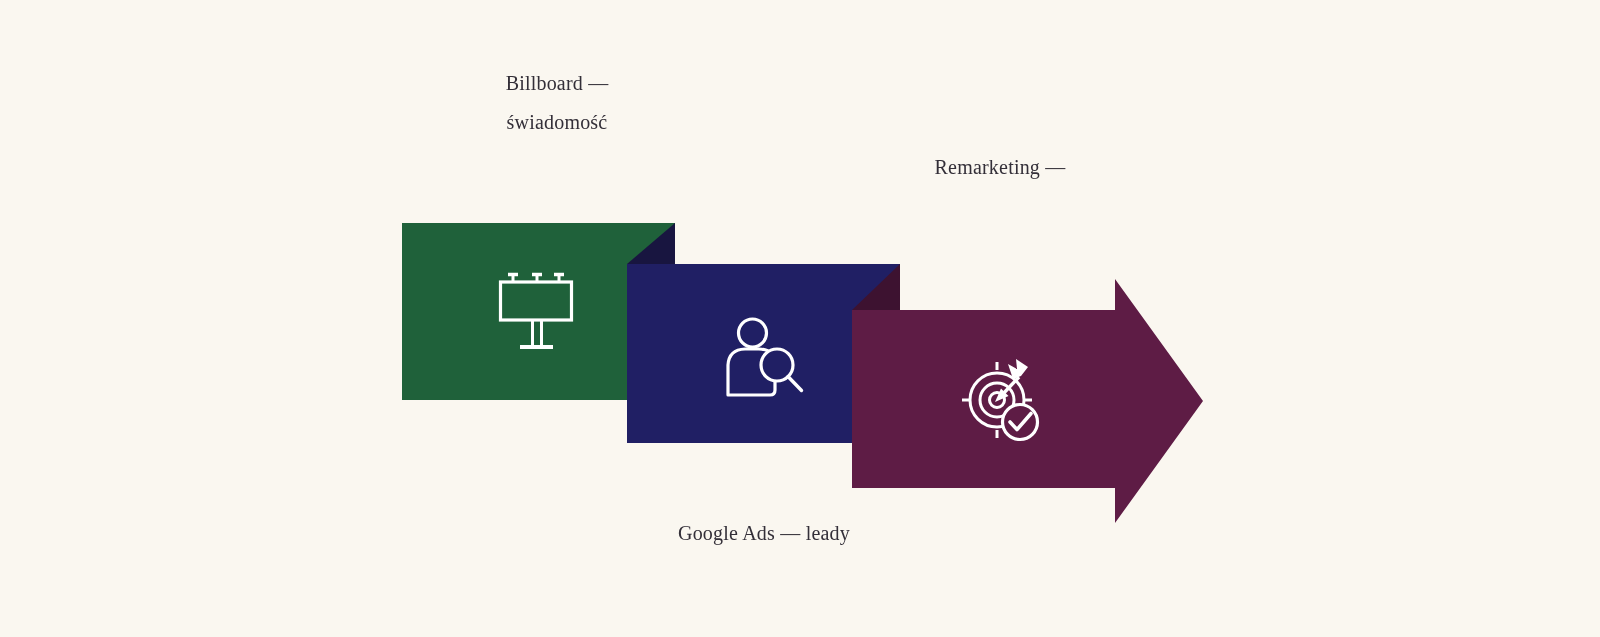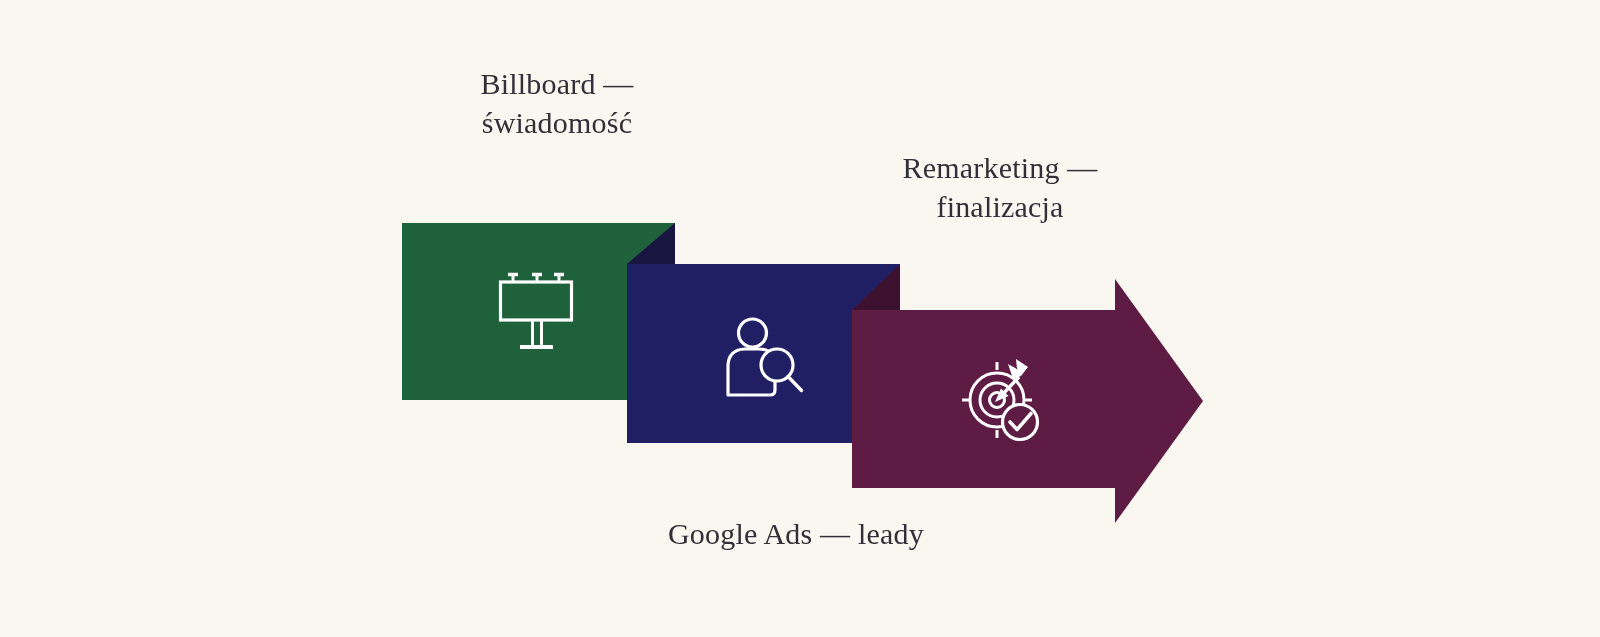--- a/index.html
+++ b/index.html
@@ -9,42 +9,41 @@
     background:#FAF7F0;
     overflow:hidden;
     font-family:"Liberation Serif","DejaVu Serif",serif;
   }
   .shapes{position:absolute;left:0;top:0;z-index:1;}
   .icon{position:absolute;z-index:2;}
   .label{
     position:absolute;z-index:3;
     width:320px;
     text-align:center;
-    font-size:30px;
+    font-size:20px;
     line-height:39px;
     color:#332F38;
     letter-spacing:0.2px;
   }
   .label-billboard{left:397px;top:64px;}
   .label-remarketing{left:840px;top:148px;}
-  .label-google{left:604px;top:514px;text-align:right;}
+  .label-google{left:604px;top:514px;}
 </style>
 </head>
 <body>
 
 <div class="canvas">
 
   <div class="label label-billboard">
     <div>Billboard —</div>
     <div>świadomość</div>
   </div>
 
   <div class="label label-remarketing">
     <div>Remarketing —</div>
-    <div>finalizacja</div>
   </div>
 
   <div class="label label-google">
     <div>Google Ads — leady</div>
   </div>
 
   <svg class="shapes" width="1600" height="637" viewBox="0 0 1600 637">
 
     <rect x="402" y="223" width="273" height="177" fill="#1F613A"></rect>
 

